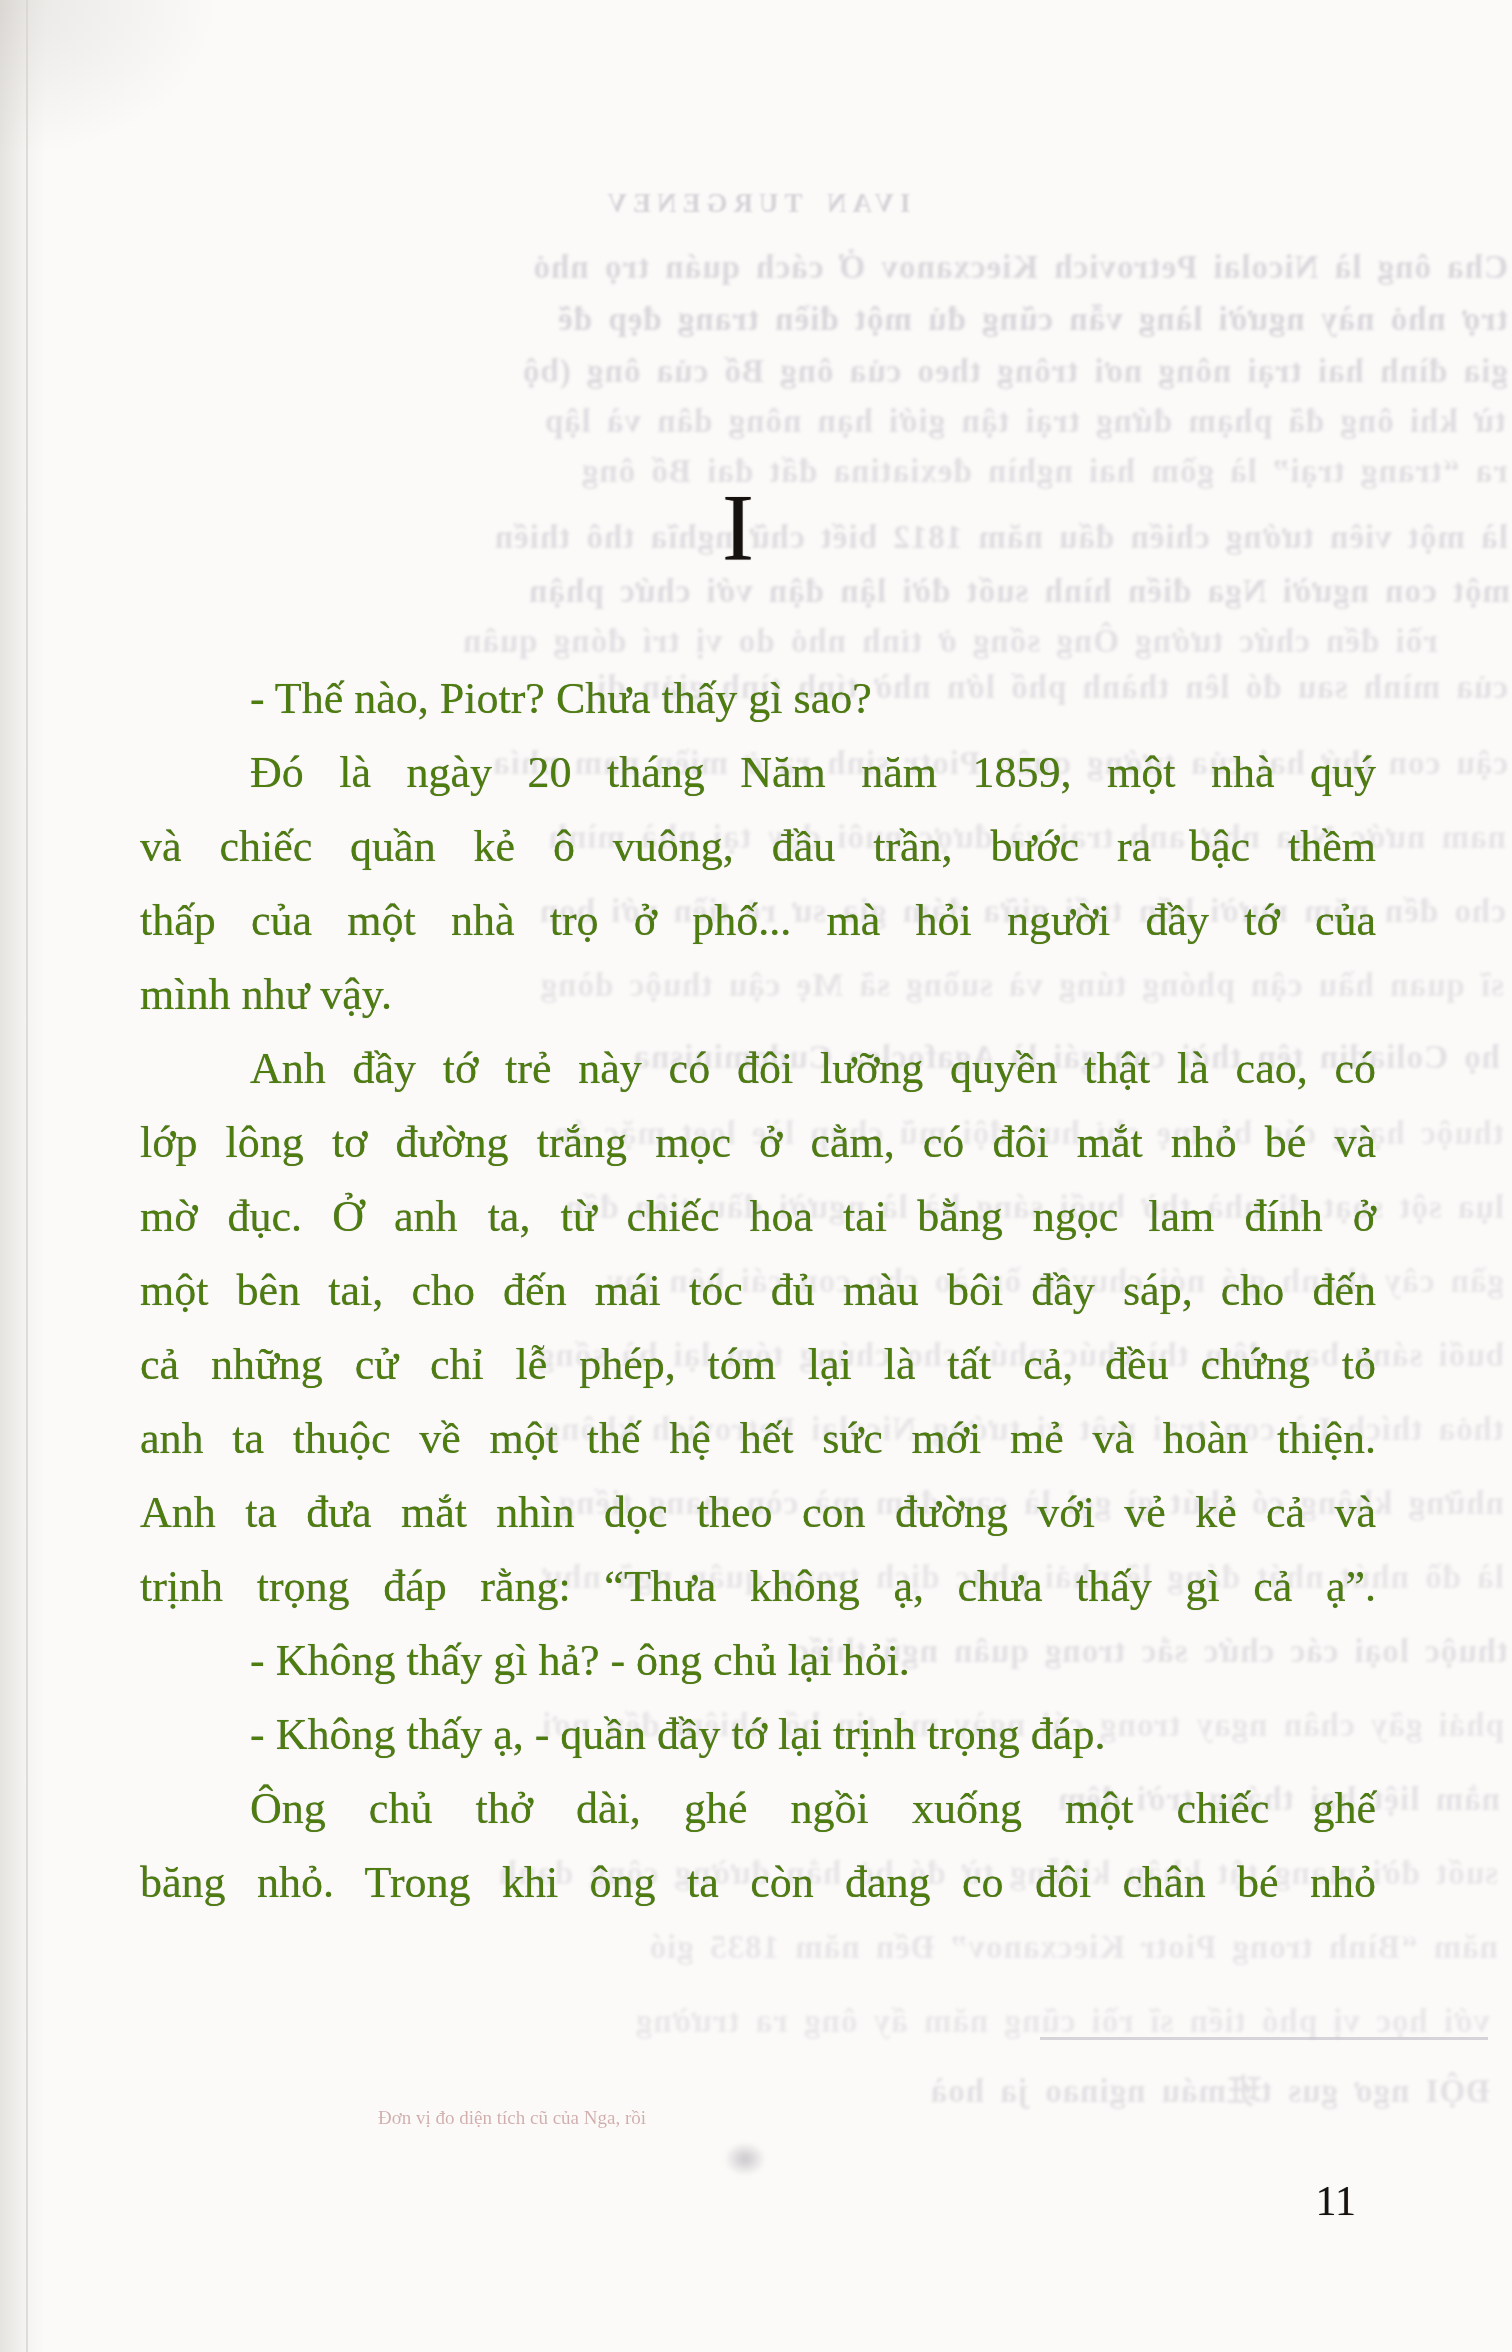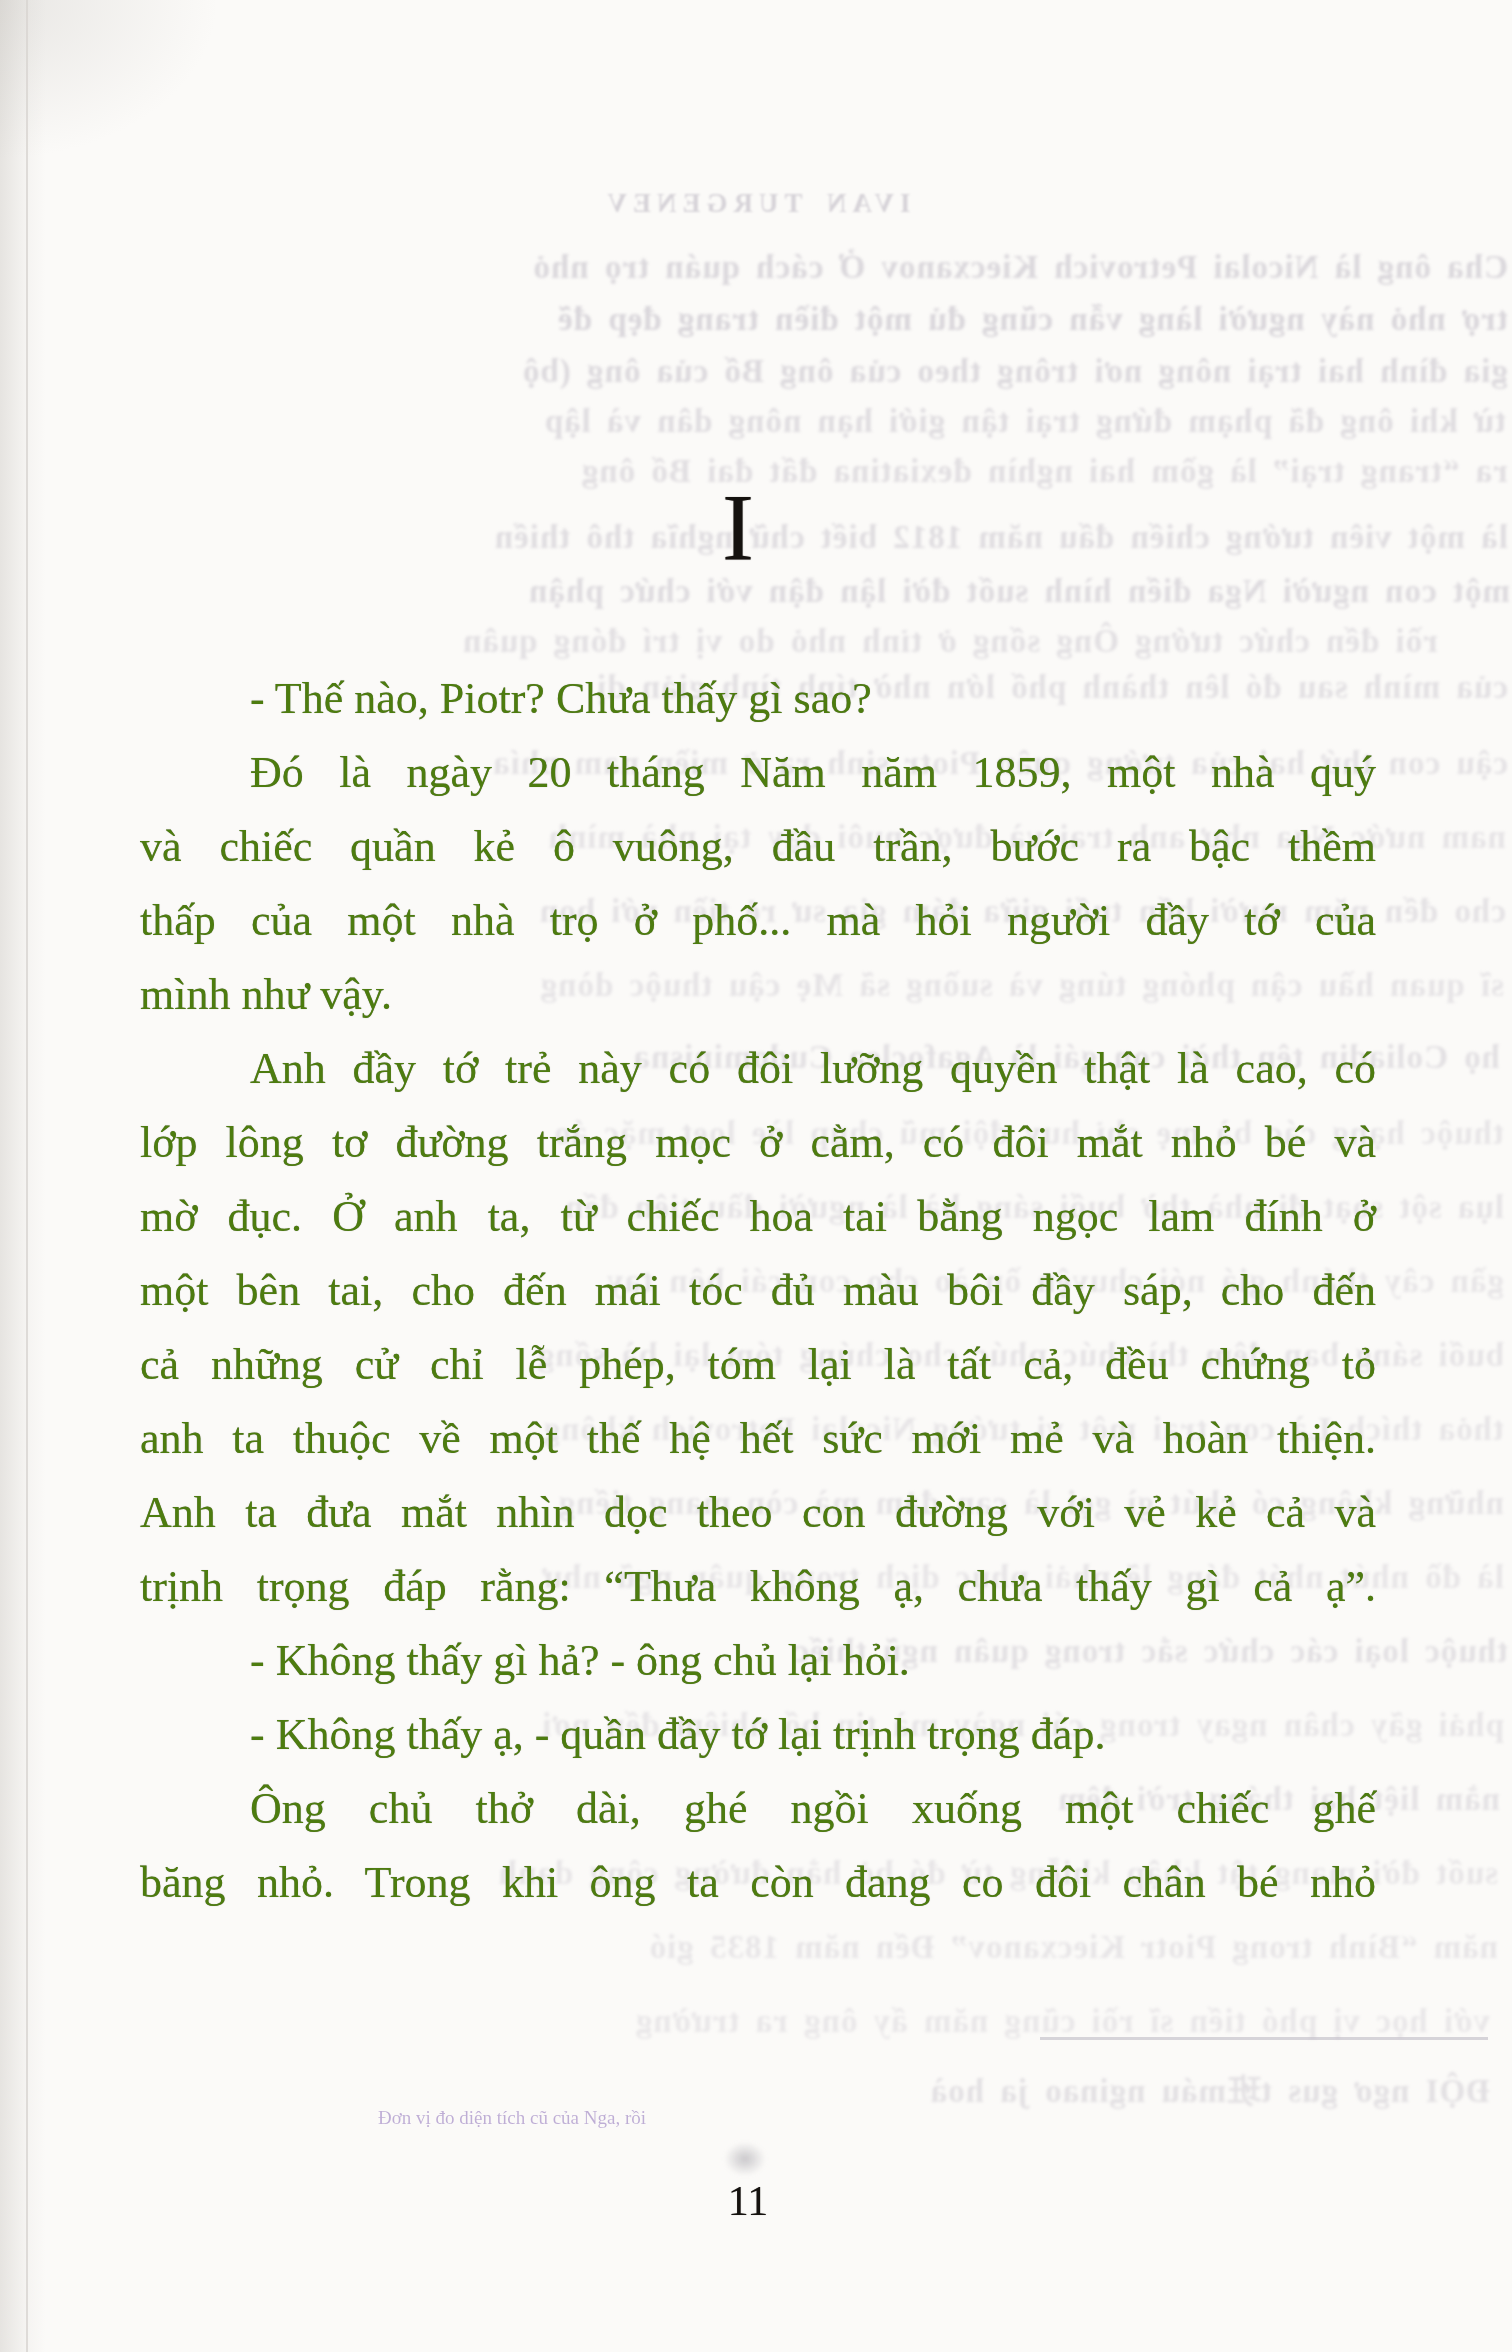--- a/index.html
+++ b/index.html
@@ -35,40 +35,40 @@
     transform:scaleX(-1); filter:blur(1.5px);
     letter-spacing:1px; word-spacing:6px; pointer-events:none;
   }
   .ghost-header{ text-align:center; filter:blur(1.2px); }
   .ghost-rule{
     position:absolute; left:1040px; top:2037px; width:448px; height:3px;
     background:#bfbbc6; opacity:.6; filter:blur(0.6px);
   }
   .ghost-footnote{
     position:absolute; left:378px; top:2106px; width:420px; height:24px;
-    font-size:19px; line-height:24px; color:#4c1d95; opacity:.34;
+    font-size:19px; line-height:24px; color:#7f1d1d; opacity:.34;
     filter:blur(0.5px); white-space:nowrap;
   }
   
   .chapter{
     position:absolute; left:120px; top:480px; width:1236px; height:100px;
     text-align:center; font-size:96px; line-height:96px; color:#15120f;
     text-shadow:0 0 1px rgba(21,18,15,.55);
   }
   #text-block{
     position:absolute; left:140px; top:662px; width:1236px;
     font-size:44px; color:#4d7c0f;
     text-shadow:0 0 0.7px rgba(21,18,15,.5);
   }
   .line{ height:74px; line-height:74px; white-space:normal; }
   .line.indent{ padding-left:110px; }
   .line.just{ text-align:justify; text-align-last:justify; }
   .page-number{
     position:absolute; left:140px; top:2176px; width:1216px; height:50px;
-    text-align:center; font-size:42px; line-height:50px; color:#15120f;
+    text-align:right; font-size:42px; line-height:50px; color:#15120f;
     text-shadow:0 0 0.7px rgba(21,18,15,.5);
   }
 </style>
 </head>
 <body>
 
 <div class="page">
 
   <div class="corner-tl"></div>
   <div class="edge-left"></div>

